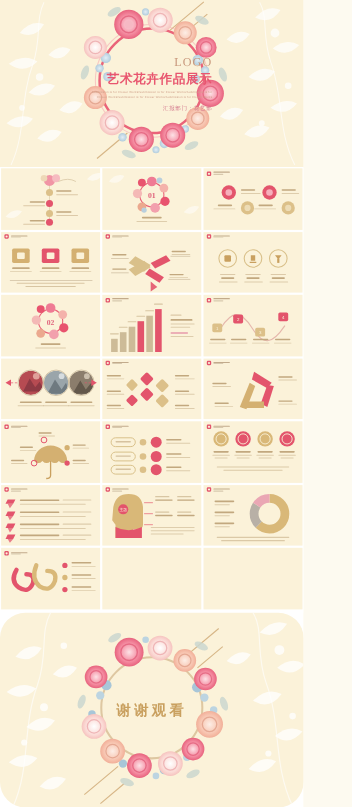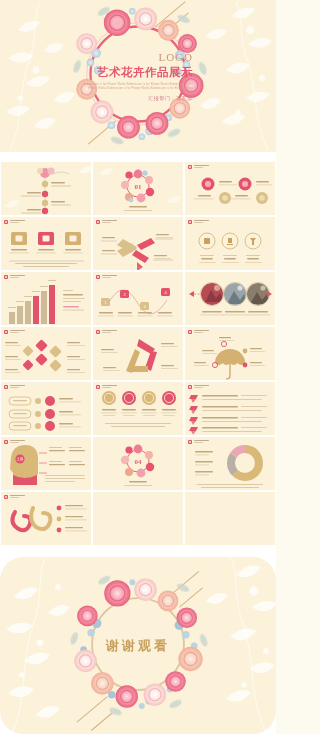--- a/index.html
+++ b/index.html
@@ -24,21 +24,21 @@
   .main-title { font-size:11.5px; color:#e8566f; font-weight:bold; letter-spacing:.5px;
                 margin-top:1px; white-space:nowrap; }
   .sub-en { font-size:2.6px; color:#cfa18a; line-height:1.55; margin-top:2.5px;
             letter-spacing:.2px; }
   .dept { font-size:5px; color:#d4798d; margin-top:4px; letter-spacing:.6px; }
   .diag { position:absolute; background:#c9a06a; height:1px; opacity:.75; }
 
   
   .grid { position:absolute; left:0; top:152px; width:276px; height:405px;
           display:grid; grid-template-columns:repeat(3,1fr); grid-template-rows:repeat(7,1fr);
-          gap:2px; padding:10px 1px; background:#ffffff; }
+          gap:2px; padding:1px 1px; background:#ffffff; }
   .slide { position:relative; background:#fbf2d9; overflow:hidden; }
 
   
   .shead { position:absolute; left:3px; top:2.5px; display:flex; align-items:center; gap:1.5px; }
   .shead .mk { width:4px; height:4px; border-radius:1px; background:#e3546c; position:relative; }
   .shead .mk:after { content:''; position:absolute; left:1px; top:1px; width:2px;height:2px;
                      background:#fbf2d9; border-radius:50%; }
   .shead .tl { display:flex; flex-direction:column; gap:.5px; }
   .shead .tl i { display:block; background:#cdb79a; height:1px; border-radius:1px; }
   .shead .tl i:first-child { width:14px; background:#b9a храм; }
@@ -381,20 +381,39 @@
           <rect x="38" y="38" width="14" height="1" rx=".5" opacity=".55"></rect>
           <rect x="39" y="41" width="12" height="1.6" rx=".8"></rect>
           <rect x="37" y="45" width="17" height=".8" rx=".4" opacity=".5"></rect>
           <rect x="61" y="38" width="14" height="1" rx=".5" opacity=".55"></rect>
           <rect x="62" y="41" width="12" height="1.6" rx=".8"></rect>
           <rect x="60" y="45" width="17" height=".8" rx=".4" opacity=".5"></rect>
         </g>
       </svg>
     </div>
 
+    <div class="slide">
+      <svg width="91" height="57" viewBox="0 0 91 57" style="position:absolute;inset:0">
+        <circle cx="45" cy="24" r="11" fill="#fbf2d9" stroke="#e8536e" stroke-width="1" opacity=".9"></circle>
+        <g>
+          <circle cx="45" cy="12" r="4.4" fill="#ef7b94"></circle>
+            <circle cx="56" cy="18" r="4" fill="#f4b2ab"></circle>
+          <circle cx="57" cy="30" r="4.2" fill="#e8536e"></circle>
+            <circle cx="48" cy="36" r="4.4" fill="#f2a0ad"></circle>
+          <circle cx="36" cy="35" r="4" fill="#eba98e"></circle>
+            <circle cx="32" cy="23" r="4.2" fill="#f4b9b6"></circle>
+          <circle cx="36" cy="13" r="3.6" fill="#e8536e"></circle>
+        </g>
+        <text x="45" y="27" font-size="7" fill="#e0637c" font-weight="bold" text-anchor="middle" font-family="Liberation Serif, serif">02</text>
+        <g fill="#c2a87f">
+          <rect x="36" y="44" width="18" height="1.6" rx=".8"></rect>
+          <rect x="31" y="48" width="28" height=".9" rx=".45" opacity=".5"></rect>
+        </g>
+      </svg>
+    </div>
 
     <div class="slide">
       <div class="shead">
         <span class="mk"></span>
         <span class="tl">
             <i></i>
             <i></i>
           </span>
       </div>
       <svg width="91" height="57" viewBox="0 0 91 57" style="position:absolute;inset:0">
@@ -757,39 +776,20 @@
           <rect x="48" y="27" width="16" height="1.3" rx=".65"></rect>
           <rect x="68" y="24" width="13" height="1.1" rx=".55" opacity=".6"></rect>
           <rect x="68" y="27" width="16" height="1.3" rx=".65"></rect>
           <rect x="44" y="38" width="40" height=".9" rx=".45" opacity=".5"></rect>
           <rect x="44" y="41" width="40" height=".9" rx=".45" opacity=".5"></rect>
           <rect x="44" y="44" width="30" height=".9" rx=".45" opacity=".5"></rect>
         </g>
       </svg>
     </div>
 
-    <div class="slide">
-      <svg width="91" height="57" viewBox="0 0 91 57" style="position:absolute;inset:0">
-        <circle cx="45" cy="24" r="11" fill="#fbf2d9" stroke="#e8536e" stroke-width="1" opacity=".9"></circle>
-        <g>
-          <circle cx="45" cy="12" r="4.4" fill="#ef7b94"></circle>
-            <circle cx="56" cy="18" r="4" fill="#f4b2ab"></circle>
-          <circle cx="57" cy="30" r="4.2" fill="#e8536e"></circle>
-            <circle cx="48" cy="36" r="4.4" fill="#f2a0ad"></circle>
-          <circle cx="36" cy="35" r="4" fill="#eba98e"></circle>
-            <circle cx="32" cy="23" r="4.2" fill="#f4b9b6"></circle>
-          <circle cx="36" cy="13" r="3.6" fill="#e8536e"></circle>
-        </g>
-        <text x="45" y="27" font-size="7" fill="#e0637c" font-weight="bold" text-anchor="middle" font-family="Liberation Serif, serif">04</text>
-        <g fill="#c2a87f">
-          <rect x="36" y="44" width="18" height="1.6" rx=".8"></rect>
-          <rect x="31" y="48" width="28" height=".9" rx=".45" opacity=".5"></rect>
-        </g>
-      </svg>
-    </div>
 
     <div class="slide">
       <div class="shead">
         <span class="mk"></span>
         <span class="tl">
             <i></i>
             <i></i>
           </span>
       </div>
       <svg width="91" height="57" viewBox="0 0 91 57" style="position:absolute;inset:0">

